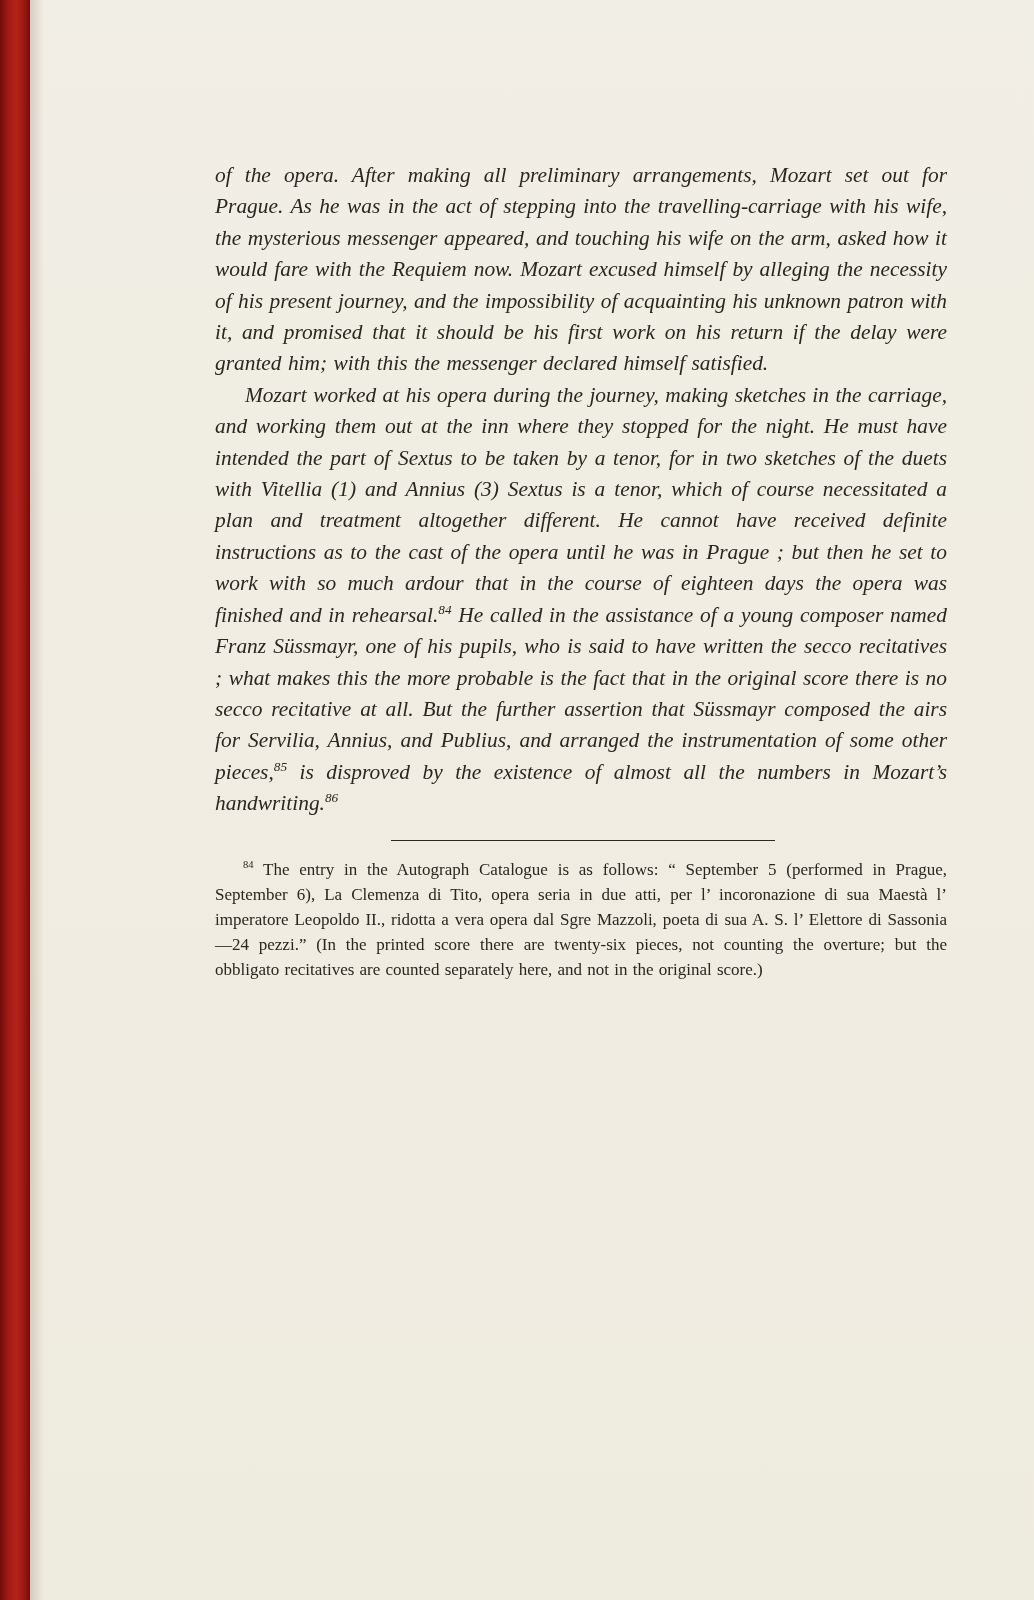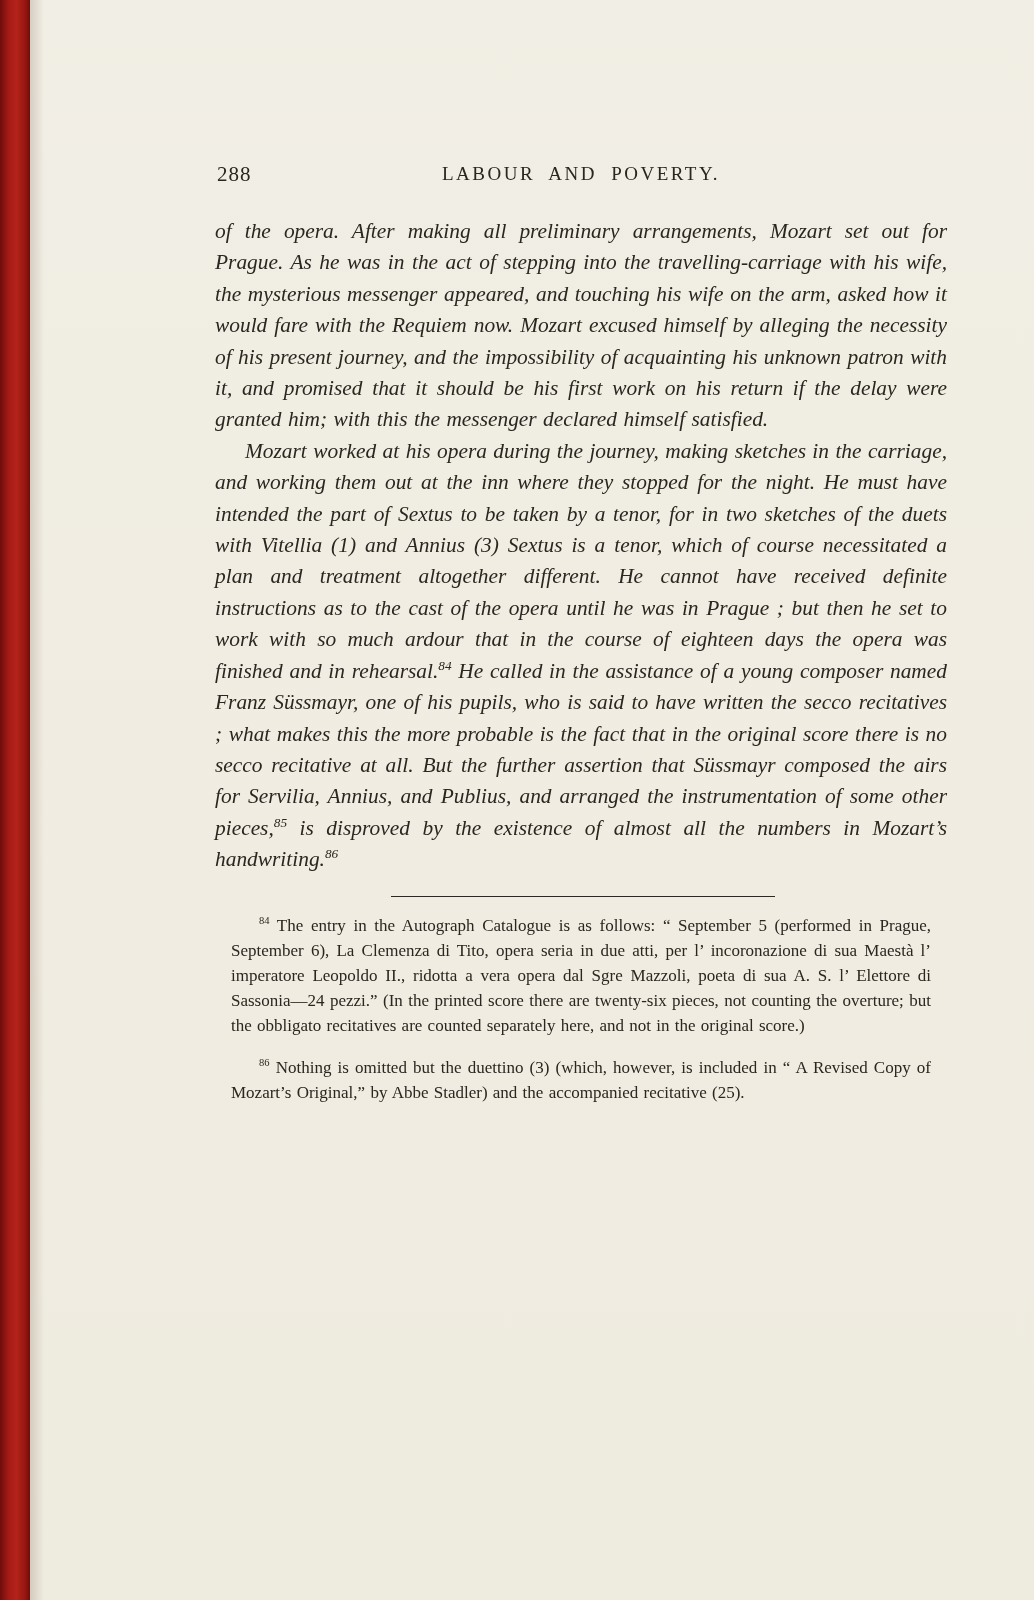--- a/index.html
+++ b/index.html
@@ -49,48 +49,43 @@
     line-height: 0;
     letter-spacing: 0;
   }
   .rule {
     margin: 20px 0 16px 176px;
     width: 384px;
     height: 0;
     border-top: 1.7px solid #2c2822;
   }
   .footnotes p {
-    margin: 16px;
+    margin: 0;
     font-size: 17px;
     line-height: 25.2px;
     text-align: justify;
     text-indent: 28px;
     word-spacing: 1px;
   }
 </style>
 </head>
 <body>
 
 <div class="scan">
   <div class="red-stripe"></div>
   <div class="page-shadow"></div>
 
   <div class="content">
 
-    <div class="header">
-      <span class="page-number">288</span>
-      <div class="running-title">LABOUR AND POVERTY.</div>
-    </div>
 
     <div class="body-text">
         <p class="">of the opera.  After making all preliminary arrangements, Mozart set out for Prague.  As he was in the act of stepping into the travelling-carriage with his wife, the mysterious messenger appeared, and touching his wife on the arm, asked how it would fare with the Requiem now.  Mozart excused himself by alleging the necessity of his present journey, and the impossibility of acquainting his unknown patron with it, and promised that it should be his first work on his return if the delay were granted him; with this the messenger declared himself satisfied.</p>
         <p class="indent">Mozart worked at his opera during the journey, making sketches in the carriage, and working them out at the inn where they stopped for the night.  He must have intended the part of Sextus to be taken by a tenor, for in two sketches of the duets with Vitellia (1) and Annius (3) Sextus is a tenor, which of course necessitated a plan and treatment altogether different.  He cannot have received definite instructions as to the cast of the opera until he was in Prague ; but then he set to work with so much ardour that in the course of eighteen days the opera was finished and in rehearsal.<sup class="fnref">84</sup>  He called in the assistance of a young composer named Franz Süssmayr, one of his pupils, who is said to have written the secco recitatives ; what makes this the more probable is the fact that in the original score there is no secco recitative at all.  But the further assertion that Süssmayr composed the airs for Servilia, Annius, and Publius, and arranged the instrumentation of some other pieces,<sup class="fnref">85</sup> is disproved by the existence of almost all the numbers in Mozart’s handwriting.<sup class="fnref">86</sup></p>
       </div>
 
     <div class="rule"></div>
 
     <div class="footnotes">
         <p><sup class="fnref">84</sup> The entry in the Autograph Catalogue is as follows: “ September 5 (performed in Prague, September 6), La Clemenza di Tito, opera seria in due atti, per l’ incoronazione di sua Maestà l’ imperatore Leopoldo II., ridotta a vera opera dal Sgre Mazzoli, poeta di sua A. S. l’ Elettore di Sassonia—24 pezzi.” (In the printed score there are twenty-six pieces, not counting the overture; but the obbligato recitatives are counted separately here, and not in the original score.)</p>
-        <p><sup class="fnref">86</sup> Nothing is omitted but the duettino (3) (which, however, is included in “ A Revised Copy of Mozart’s Original,” by Abbe Stadler) and the accompanied recitative (25).</p>
       </div>
 
   </div>
 </div>
 
 </body></html>

